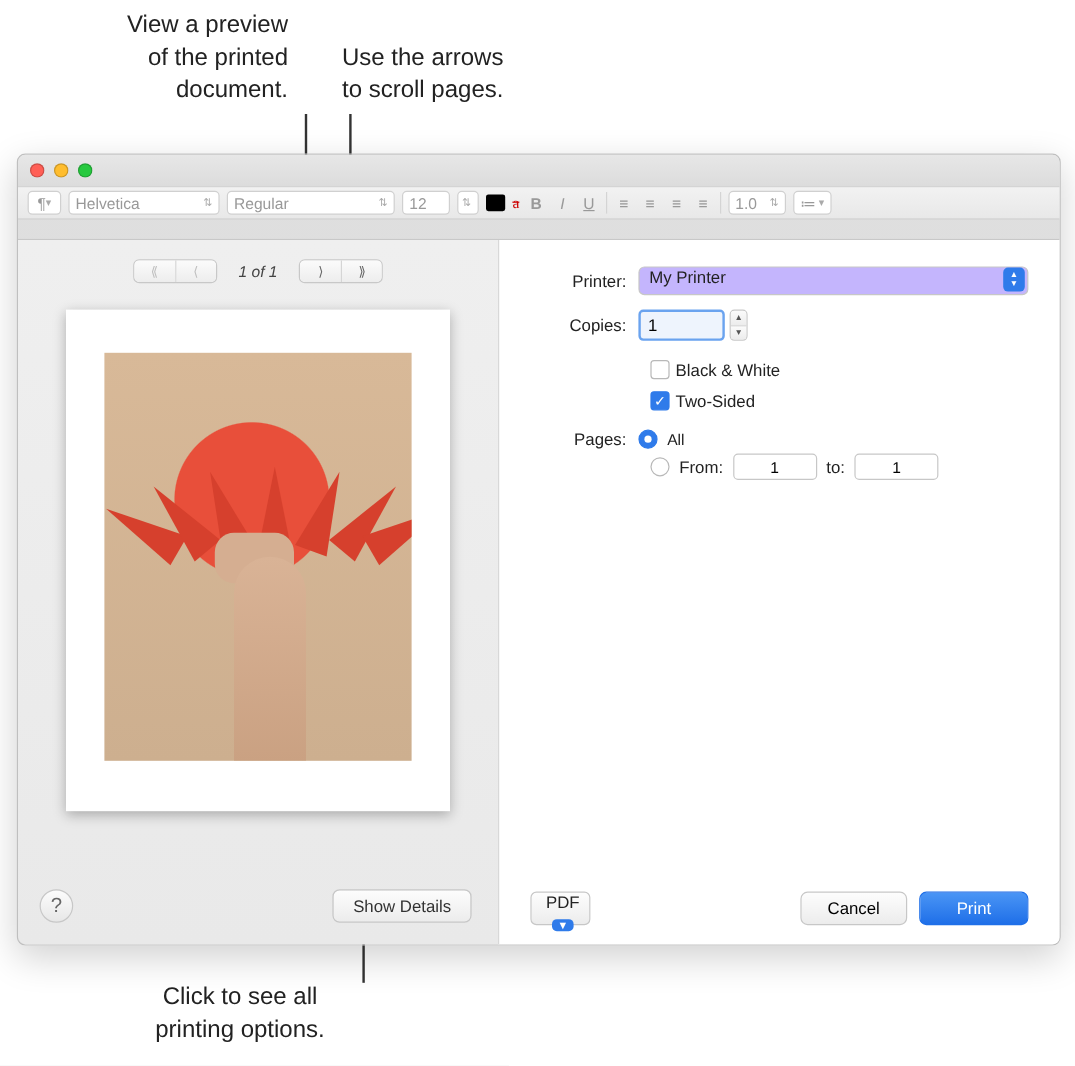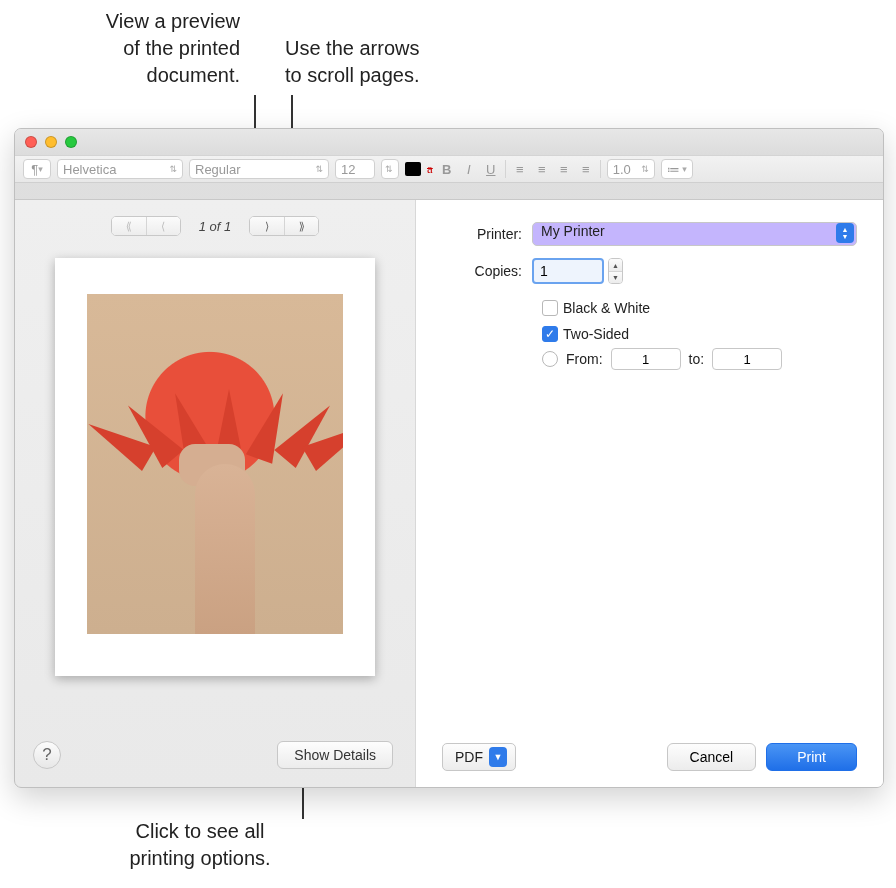--- a/index.html
+++ b/index.html
@@ -308,20 +308,21 @@
     display: flex; align-items: center;
     gap: 10px;
     padding-top: 12px;
   }
   .pdf-btn {
     height: 28px; padding: 0 8px 0 12px;
     background: linear-gradient(#fdfdfd,#ececec);
     border: 1px solid #c7c7c7; border-radius: 5px;
     display: flex; align-items: center; gap: 6px;
     font-size: 14px;
+    flex-direction: column;
   }
   .pdf-knob {
     width: 18px; height: 20px; background: #2f7bea;
     border-radius: 4px; display: flex; align-items: center; justify-content: center;
     color: #fff; font-size: 9px;
   }
   .std-btn {
     height: 28px; padding: 0 22px;
     background: linear-gradient(#fdfdfd,#ececec);
     border: 1px solid #c7c7c7; border-radius: 6px;
@@ -453,20 +454,27 @@
 
         <div class="check-row">
           <div class="chkbox"></div>
           <span>Black &amp; White</span>
         </div>
         <div class="check-row">
           <div class="chkbox checked">✓</div>
           <span>Two-Sided</span>
         </div>
 
+        <div class="optrow" style="margin-top:10px; margin-bottom:4px;">
+          <div class="optlabel">Pages:</div>
+          <div style="display:flex; align-items:center; gap:8px;">
+            <div class="radio checked"></div>
+            <span>All</span>
+          </div>
+        </div>
         <div class="radio-rows">
           <div class="radio-row">
             <div class="radio"></div>
             <span>From:</span>
             <input class="range-input" value="1" style="">
             <span>to:</span>
             <input class="range-input" value="1" style="">
           </div>
         </div>
 

